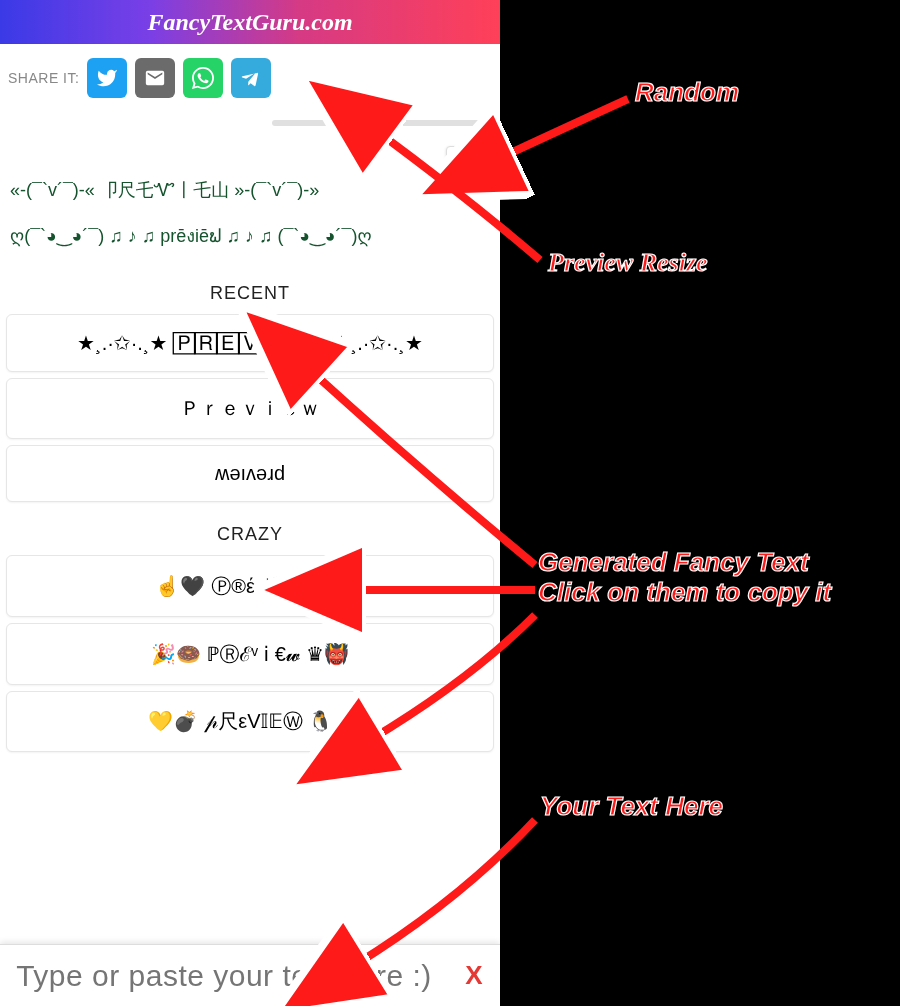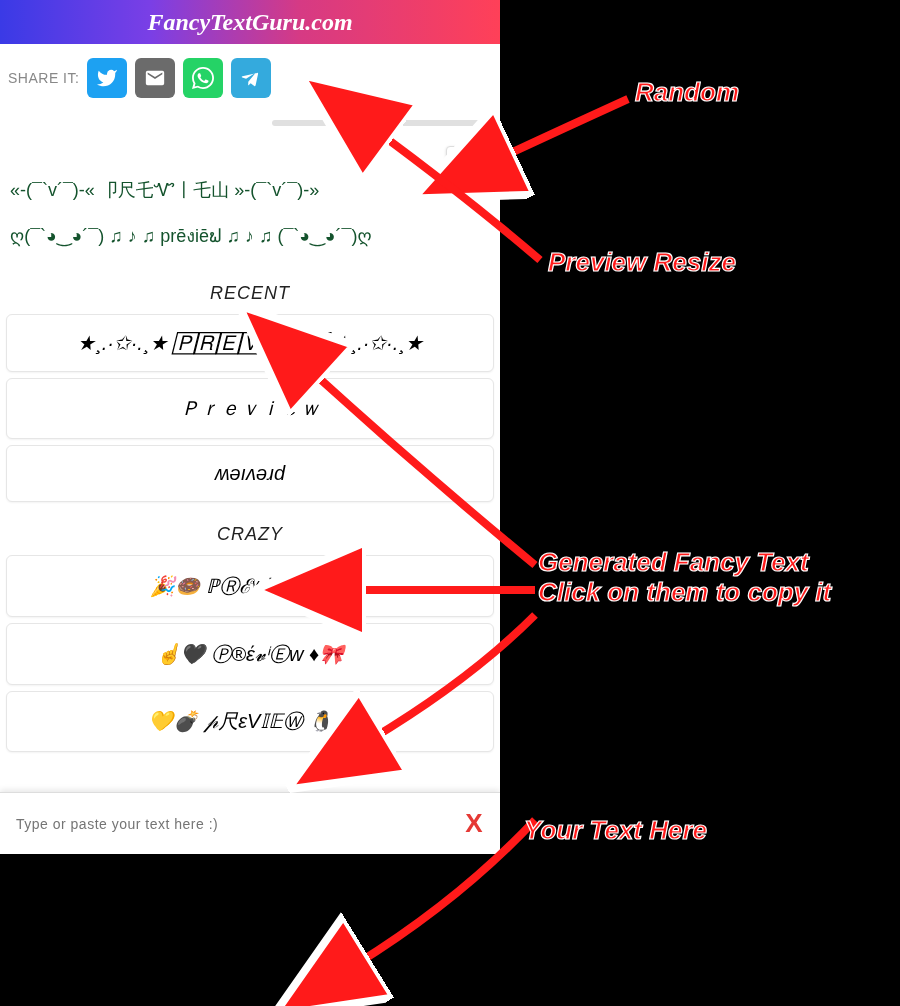--- a/index.html
+++ b/index.html
@@ -1,19 +1,19 @@
 <!DOCTYPE html>
 <html><head>
 <meta charset="utf-8">
 <style>
   * { box-sizing: border-box; margin: 0; padding: 0; }
   html, body { width: 900px; height: 1006px; overflow: hidden; font-family: Arial, Helvetica, sans-serif; }
   body { display: flex; background: #000; }
 
-  .left-pane { width: 500px; height: 854px; background: #fff; position: relative; display: flex; flex-direction: column; }
+  .left-pane { width: 500px; height: 1006px; background: #fff; position: relative; display: flex; flex-direction: column; }
   .right-pane { width: 400px; height: 754px; background: #000; position: relative; }
 
   
   .header {
     height: 44px;
     background: linear-gradient(90deg, #3a3ae6 0%, #7a3fe6 30%, #d63a84 60%, #ff4058 100%);
     display: flex; align-items: center; justify-content: center;
   }
   .header-title { color: #fff; font-family: 'Brush Script MT', cursive; font-size: 24px; font-style: italic; font-weight: bold; }
 
@@ -49,30 +49,30 @@
   .preview-line3 { font-size: 18px; margin-top: 20px; line-height: 1.6; }
 
   .section-title { text-align: center; color: #222; font-size: 18px; letter-spacing: 1px; margin: 22px 0 10px 0; }
 
   .result-item {
     margin: 6px 6px; padding: 16px 8px; background: #fff; border: 1px solid #e6e6e6;
     border-radius: 6px; text-align: center; font-size: 20px; cursor: pointer;
     box-shadow: 0 1px 2px rgba(0,0,0,0.05);
   }
 
-  .scroll-area { flex: 1 1 auto; overflow: hidden; font-style: italic; }
+  .scroll-area { flex: 1 1 auto; overflow: hidden; }
 
   .input-bar {
     position: absolute; left: 0; bottom: 0; width: 500px; height: 62px;
     background: #fff; border-top: 1px solid #ddd; display: flex; align-items: center;
     box-shadow: 0 -2px 6px rgba(0,0,0,0.1);
   }
   .input-bar input {
-    flex: 1; border: none; outline: none; font-size: 14px; color: #15803d;
-    padding: 0 16px; letter-spacing: 0.5px; 
+    flex: 1; border: none; outline: none; font-size: 30px; color: #15803d;
+    padding: 0 16px; letter-spacing: 0.5px; text-align: center;
   }
   .input-clear { width: 52px; text-align: center; color: #e53935; font-size: 26px; font-weight: bold; cursor: pointer; }
 
   
   .anno {
     position: absolute; color: #ff1a1a; font-weight: 900; font-size: 26px;
     -webkit-text-stroke: 1.2px #fff; line-height: 1.15; font-style: italic;
     font-family: Arial, sans-serif;
   }
 </style>
@@ -126,22 +126,22 @@
     <div class="preview-line3">ღ(¯`◕‿◕´¯) ♫ ♪ ♫ prēงiēຟ ♫ ♪ ♫ (¯`◕‿◕´¯)ღ</div>
   </div>
 
   <div class="scroll-area">
     <div class="section-title">RECENT</div>
     <div class="result-item">★¸.·✩·.¸★ 🄿🅁🄴🅅🄸🄴🅆 ★¸.·✩·.¸★</div>
     <div class="result-item">Ｐｒｅｖｉｅｗ</div>
     <div class="result-item">ʍǝıʌǝɹd</div>
 
     <div class="section-title">CRAZY</div>
+    <div class="result-item">☝🖤  Ⓟ®έ𝓿ⁱⒺw  ♦🎀</div>
     <div class="result-item">🎉🍩 ℙⓇℰᵛ 𝗂 €𝔀  ♛👹</div>
-    <div class="result-item">☝🖤  Ⓟ®έ𝓿ⁱⒺw  ♦🎀</div>
     <div class="result-item">💛💣  𝓅尺εV𝕀𝔼Ⓦ  🐧♚</div>
   </div>
 
   <div class="input-bar">
     <input type="text" placeholder="Type or paste your text here :)" style="">
     <div class="input-clear">X</div>
   </div>
 </div>
 
 <div class="right-pane">
@@ -160,16 +160,16 @@
     <path d="M535,565 Q420,470 310,370" stroke="#ff1a1a" stroke-width="8" fill="none" marker-end="url(#ah)"></path>
 
     <path d="M535,590 Q460,590 350,590" stroke="#ff1a1a" stroke-width="8" fill="none" marker-end="url(#ah)"></path>
 
     <path d="M535,615 Q470,680 370,740" stroke="#ff1a1a" stroke-width="8" fill="none" marker-end="url(#ah)"></path>
 
     <path d="M535,820 Q460,900 355,965" stroke="#ff1a1a" stroke-width="8" fill="none" marker-end="url(#ah)"></path>
   </svg>
 
   <div class="anno" style="left:135px; top:78px;">Random</div>
-  <div class="anno" style="left:48px; top:248px;">Preview Resize</div>
+  <div class="anno" style="left:48px; top:248px;font-family:Liberation Serif, serif;">Preview Resize</div>
   <div class="anno" style="left:38px; top:548px; width:340px;">Generated Fancy Text Click on them to copy it</div>
-  <div class="anno" style="left:24px; top:792px;margin-top:24px;">Your Text Here</div>
+  <div class="anno" style="left:40px; top:792px;">Your Text Here</div>
 </div>
 
 </body></html>

